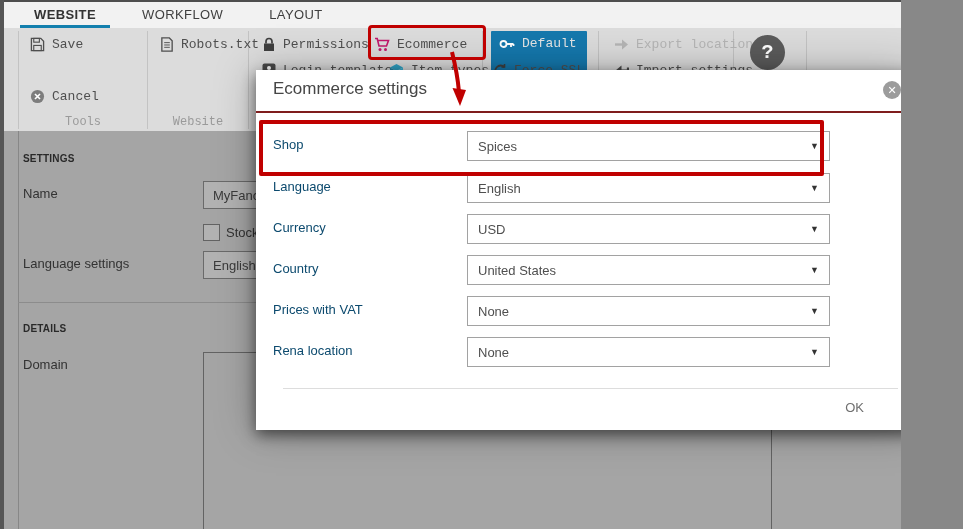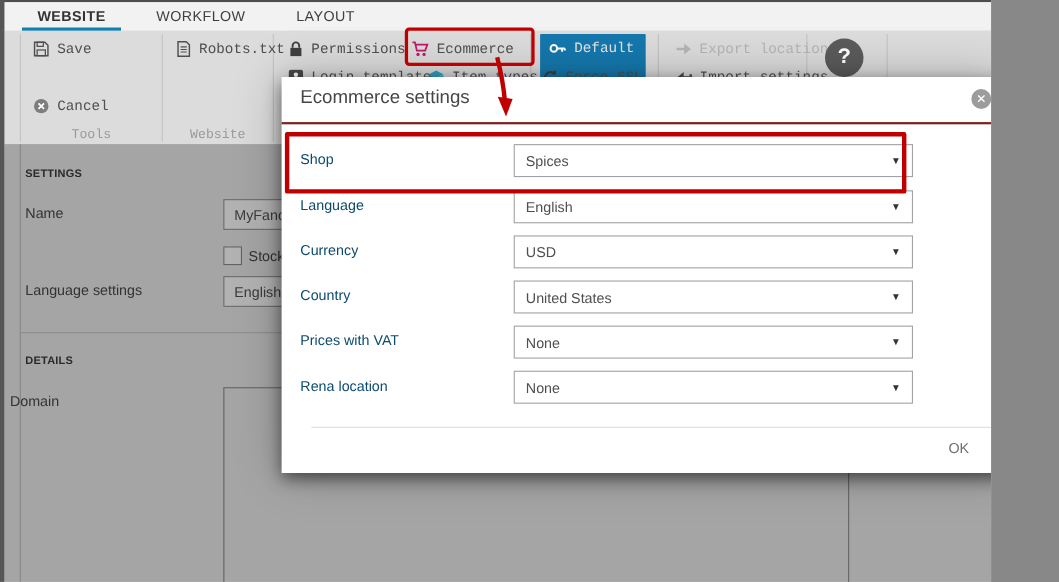--- a/index.html
+++ b/index.html
@@ -50,21 +50,21 @@
   #modal-header{position:absolute;left:0;top:0;right:0;height:41px;border-bottom:2px solid #7f1d1d;}
   #modal-title{position:absolute;left:17px;top:9px;font-size:17px;color:#464646;}
   #modal-close{position:absolute;right:14px;top:11px;width:18px;height:18px;border-radius:50%;
                background:#9c9c9c;color:#fff;display:flex;align-items:center;justify-content:center;
                font-size:11px;font-weight:bold;cursor:pointer;}
   .m-label{position:absolute;left:17px;font-size:13px;color:#0c4a6e;}
   .m-select{position:absolute;left:187px;width:363px;height:30px;border:1px solid #a2a2a2;background:#fff;
             font-size:13px;color:#4f4f4f;display:flex;align-items:center;padding:0 10px;
             box-sizing:border-box;cursor:pointer;justify-content:space-between;margin-left:24px;}
   .m-select .caret{font-size:9px;color:#333;}
-  #modal-footer{position:absolute;left:0;right:0;bottom:0;height:41px;border-top:1px solid #ddd;margin-left:27px;}
+  #modal-footer{position:absolute;left:0;right:17px;bottom:0;height:41px;border-top:1px solid #ddd;margin-left:27px;}
   #ok-button{position:absolute;right:34px;top:11px;font-size:13px;color:#6f6f6f;cursor:pointer;}
 
   
   .anno{border:3px solid #c00000;border-radius:4px;background:transparent;pointer-events:none;}
   #anno-ecommerce{left:368px;top:25px;width:112px;height:29px;}
   #anno-shop{left:259px;top:120px;width:557px;height:48px;border-width:4px;border-radius:2px;}
   #anno-arrow{left:440px;top:50px;width:40px;height:60px;pointer-events:none;}
 </style>
 </head>
 <body>
@@ -193,21 +193,21 @@
 
     <div class="chk" style="left:199px;top:93px"></div>
     <div class="fld-label" style="left:222px;top:94px">Stock</div>
 
     <div class="fld-label" style="left:19px;top:125px">Language settings</div>
     <input class="txt-input" style="left: 199px; top: 120px; width: 160px;" value="English">
 
     <div id="sec-divider"></div>
 
     <div class="sec-head" style="left:19px;top:192px">DETAILS</div>
-    <div class="fld-label" style="left:5px;top:226px">Domain</div>
+    <div class="fld-label" style="left:19px;top:226px">Domain</div>
     <div id="domain-box"></div>
 
     <div id="dim-overlay"></div>
   </div>
 
   <div class="abs" id="modal">
     <div id="modal-header">
       <div id="modal-title">Ecommerce settings</div>
       <div id="modal-close">
         <span>✕</span>

